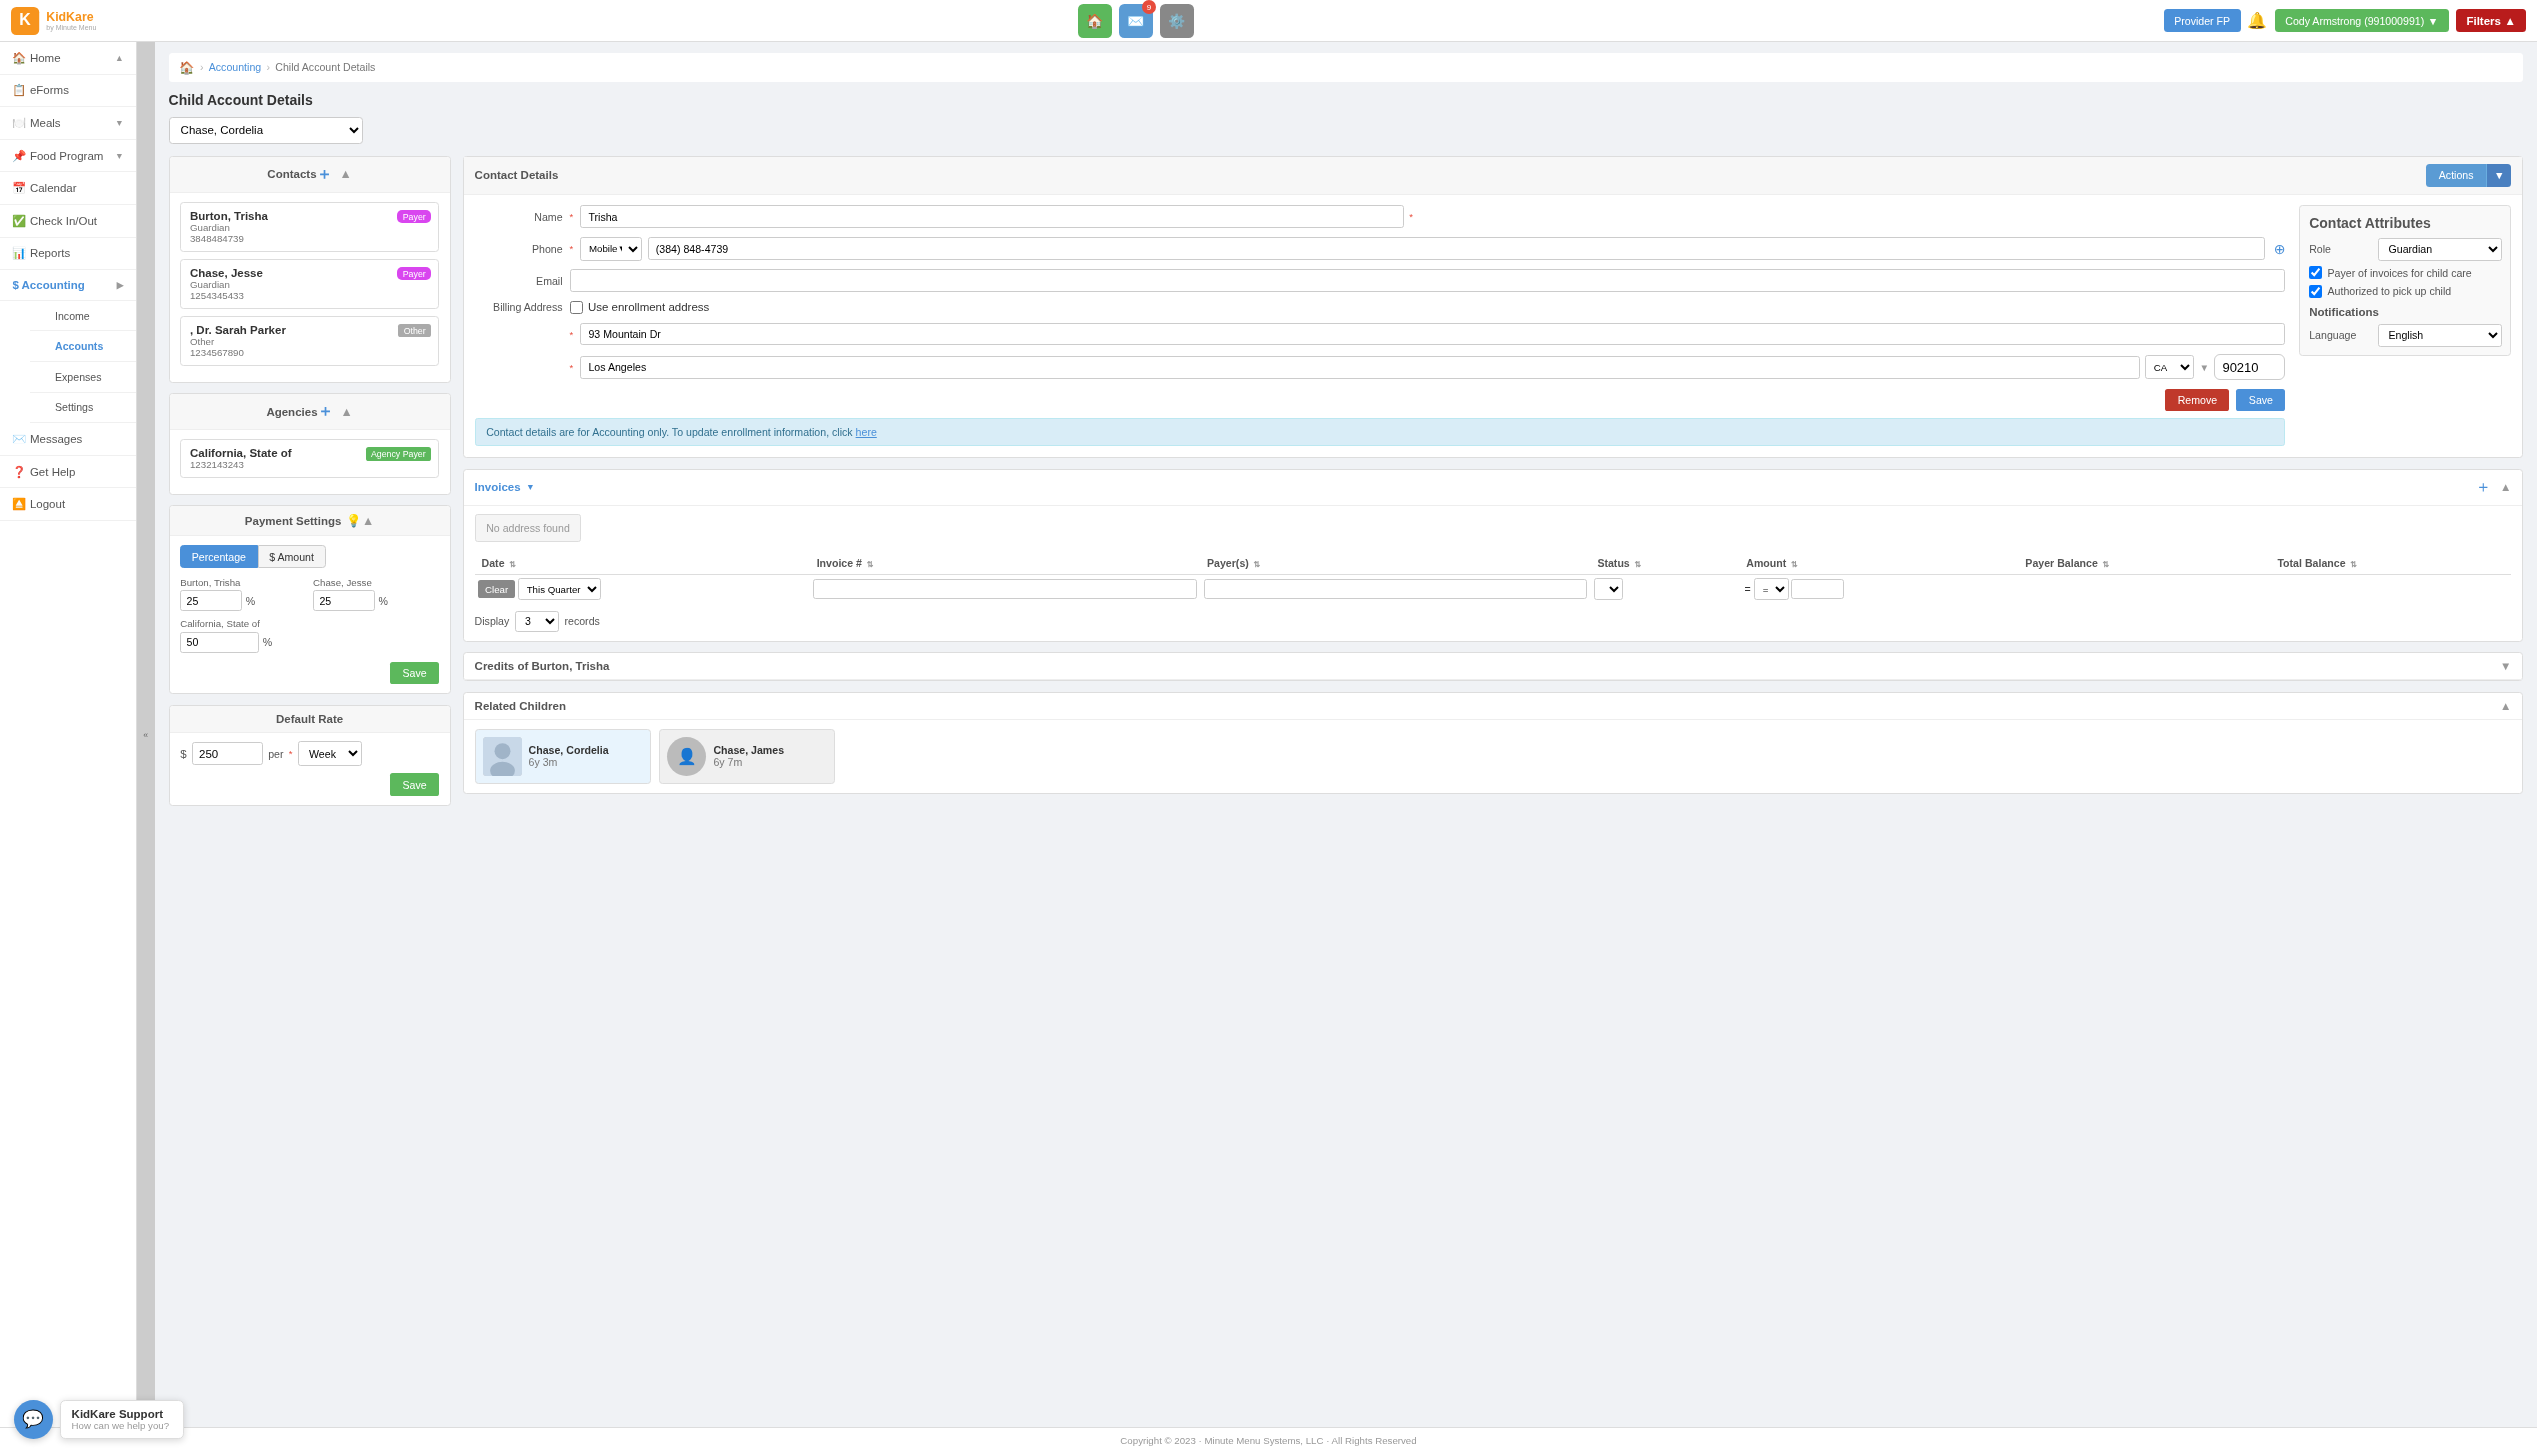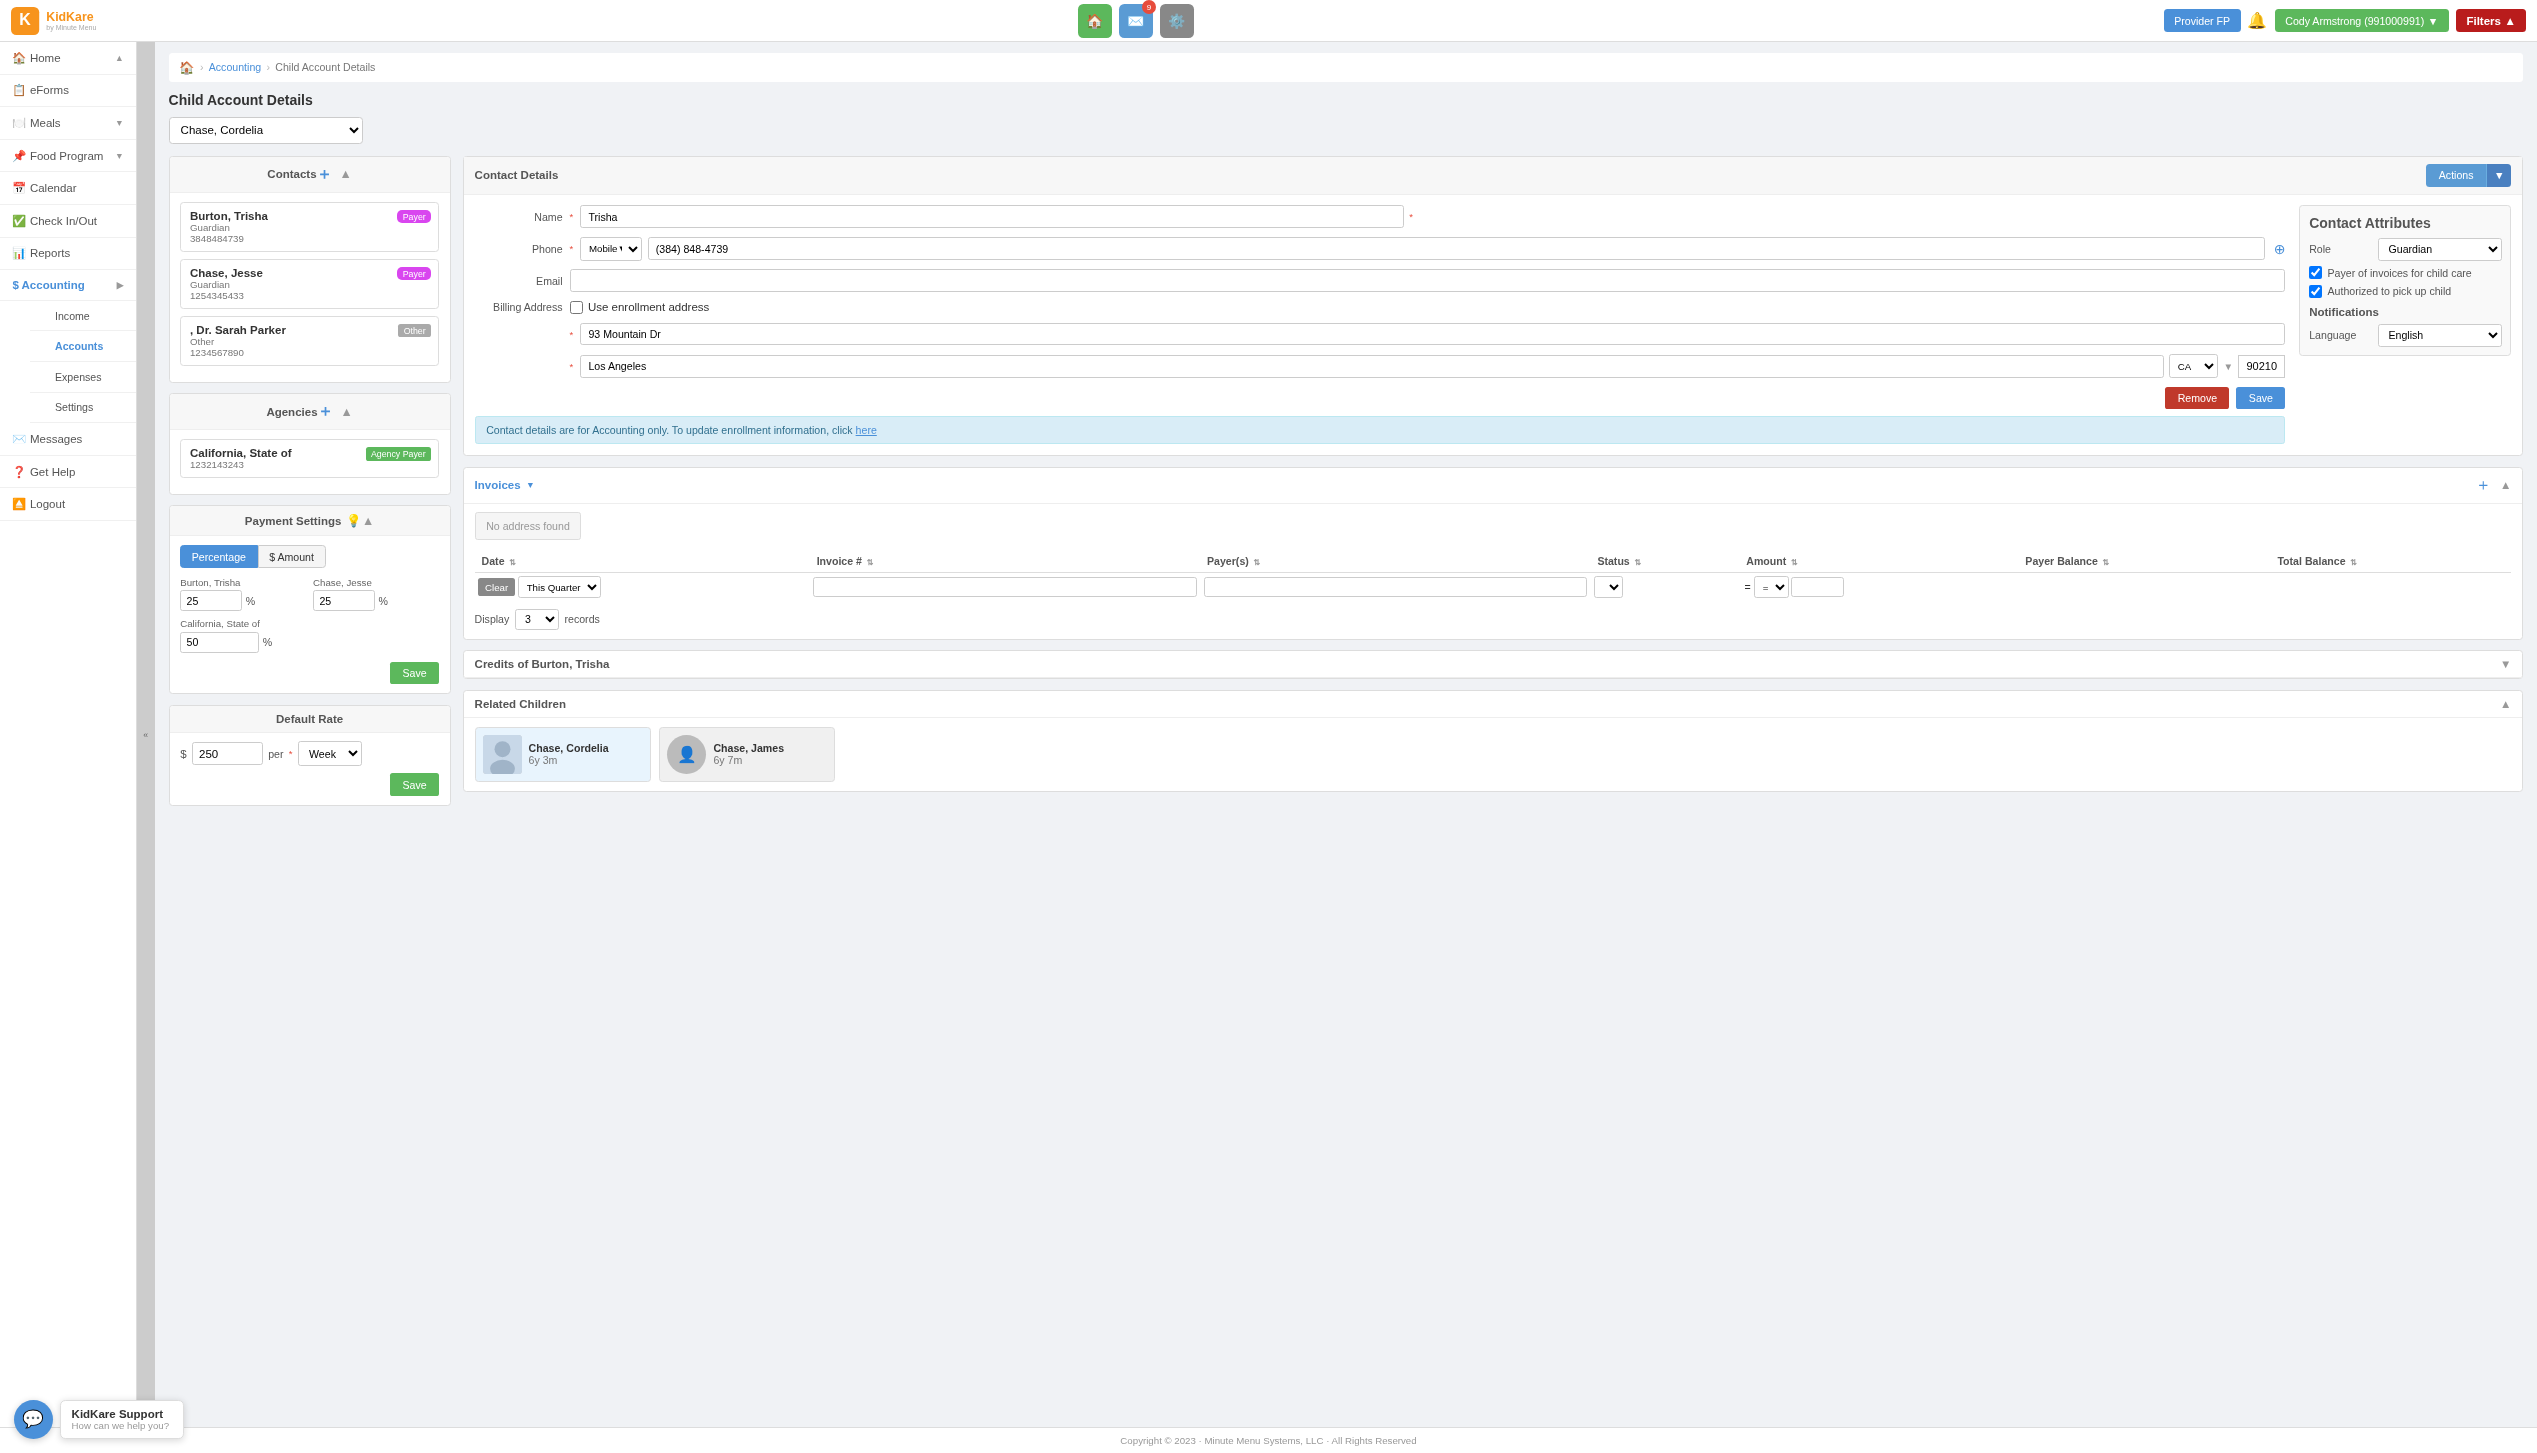--- a/index.html
+++ b/index.html
@@ -95,21 +95,21 @@
     .form-row { display: flex; align-items: center; gap: 7px; margin-bottom: 8.8px; }
     .form-label { width: 88px; font-size: 10.6px; color: #555; text-align: right; flex-shrink: 0; }
     .form-input { flex: 1; padding: 4.4px 7px; border: 0.9px solid #ccc; border-radius: 2.6px; font-size: 10.6px; }
     .form-input-half { width: 48%; padding: 4.4px 7px; border: 0.9px solid #ccc; border-radius: 2.6px; font-size: 10.6px; }
     .form-inputs-row { display: flex; gap: 5.3px; flex: 1; align-items: center; }
     .required-star { color: #e74c3c; font-size: 9.7px; margin-right: 1.8px; }
     .phone-type-select { padding: 4.4px 3.5px; border: 0.9px solid #ccc; border-radius: 2.6px; font-size: 9.7px; background: #fff; width: 62px; }
     .phone-add-btn { color: #4a90d9; font-size: 14px; cursor: pointer; margin-left: 3.5px; }
     .checkbox-row { display: flex; align-items: center; gap: 5.3px; font-size: 10.6px; color: #555; margin-bottom: 5.3px; }
     .state-select { padding: 4.4px 3.5px; border: 0.9px solid #ccc; border-radius: 2.6px; font-size: 9.7px; background: #fff; width: 49px; }
-    .zip-input { padding: 4.4px 7px; border: 0.9px solid #ccc; border-radius: 0; font-size: 11px; width: 47px; }
+    .zip-input { padding: 4.4px 7px; border: 0.9px solid #ccc; border-radius: 6px; font-size: 13px; width: 71px; }
     .action-btns { display: flex; justify-content: flex-end; gap: 7px; margin-top: 7px; }
     .btn-remove { background: #c0392b; color: #fff; border: none; border-radius: 2.6px; padding: 5.3px 12.4px; cursor: pointer; font-size: 10.6px; }
     .btn-save { background: #4a90d9; color: #fff; border: none; border-radius: 2.6px; padding: 5.3px 12.4px; cursor: pointer; font-size: 10.6px; }
     .btn-save-green { background: #5cb85c; color: #fff; border: none; border-radius: 2.6px; padding: 5.3px 12.4px; cursor: pointer; font-size: 10.6px; }
 
     .info-bar { background: #d9edf7; border: 0.9px solid #bce8f1; border-radius: 2.6px; padding: 7px 10.6px; font-size: 10.6px; color: #31708f; margin-top: 7px; }
     .info-bar a { color: #4a90d9; }
 
     
     .attr-panel { background: #f9f9f9; border: 0.9px solid #ddd; border-radius: 3.5px; padding: 8.8px; }

